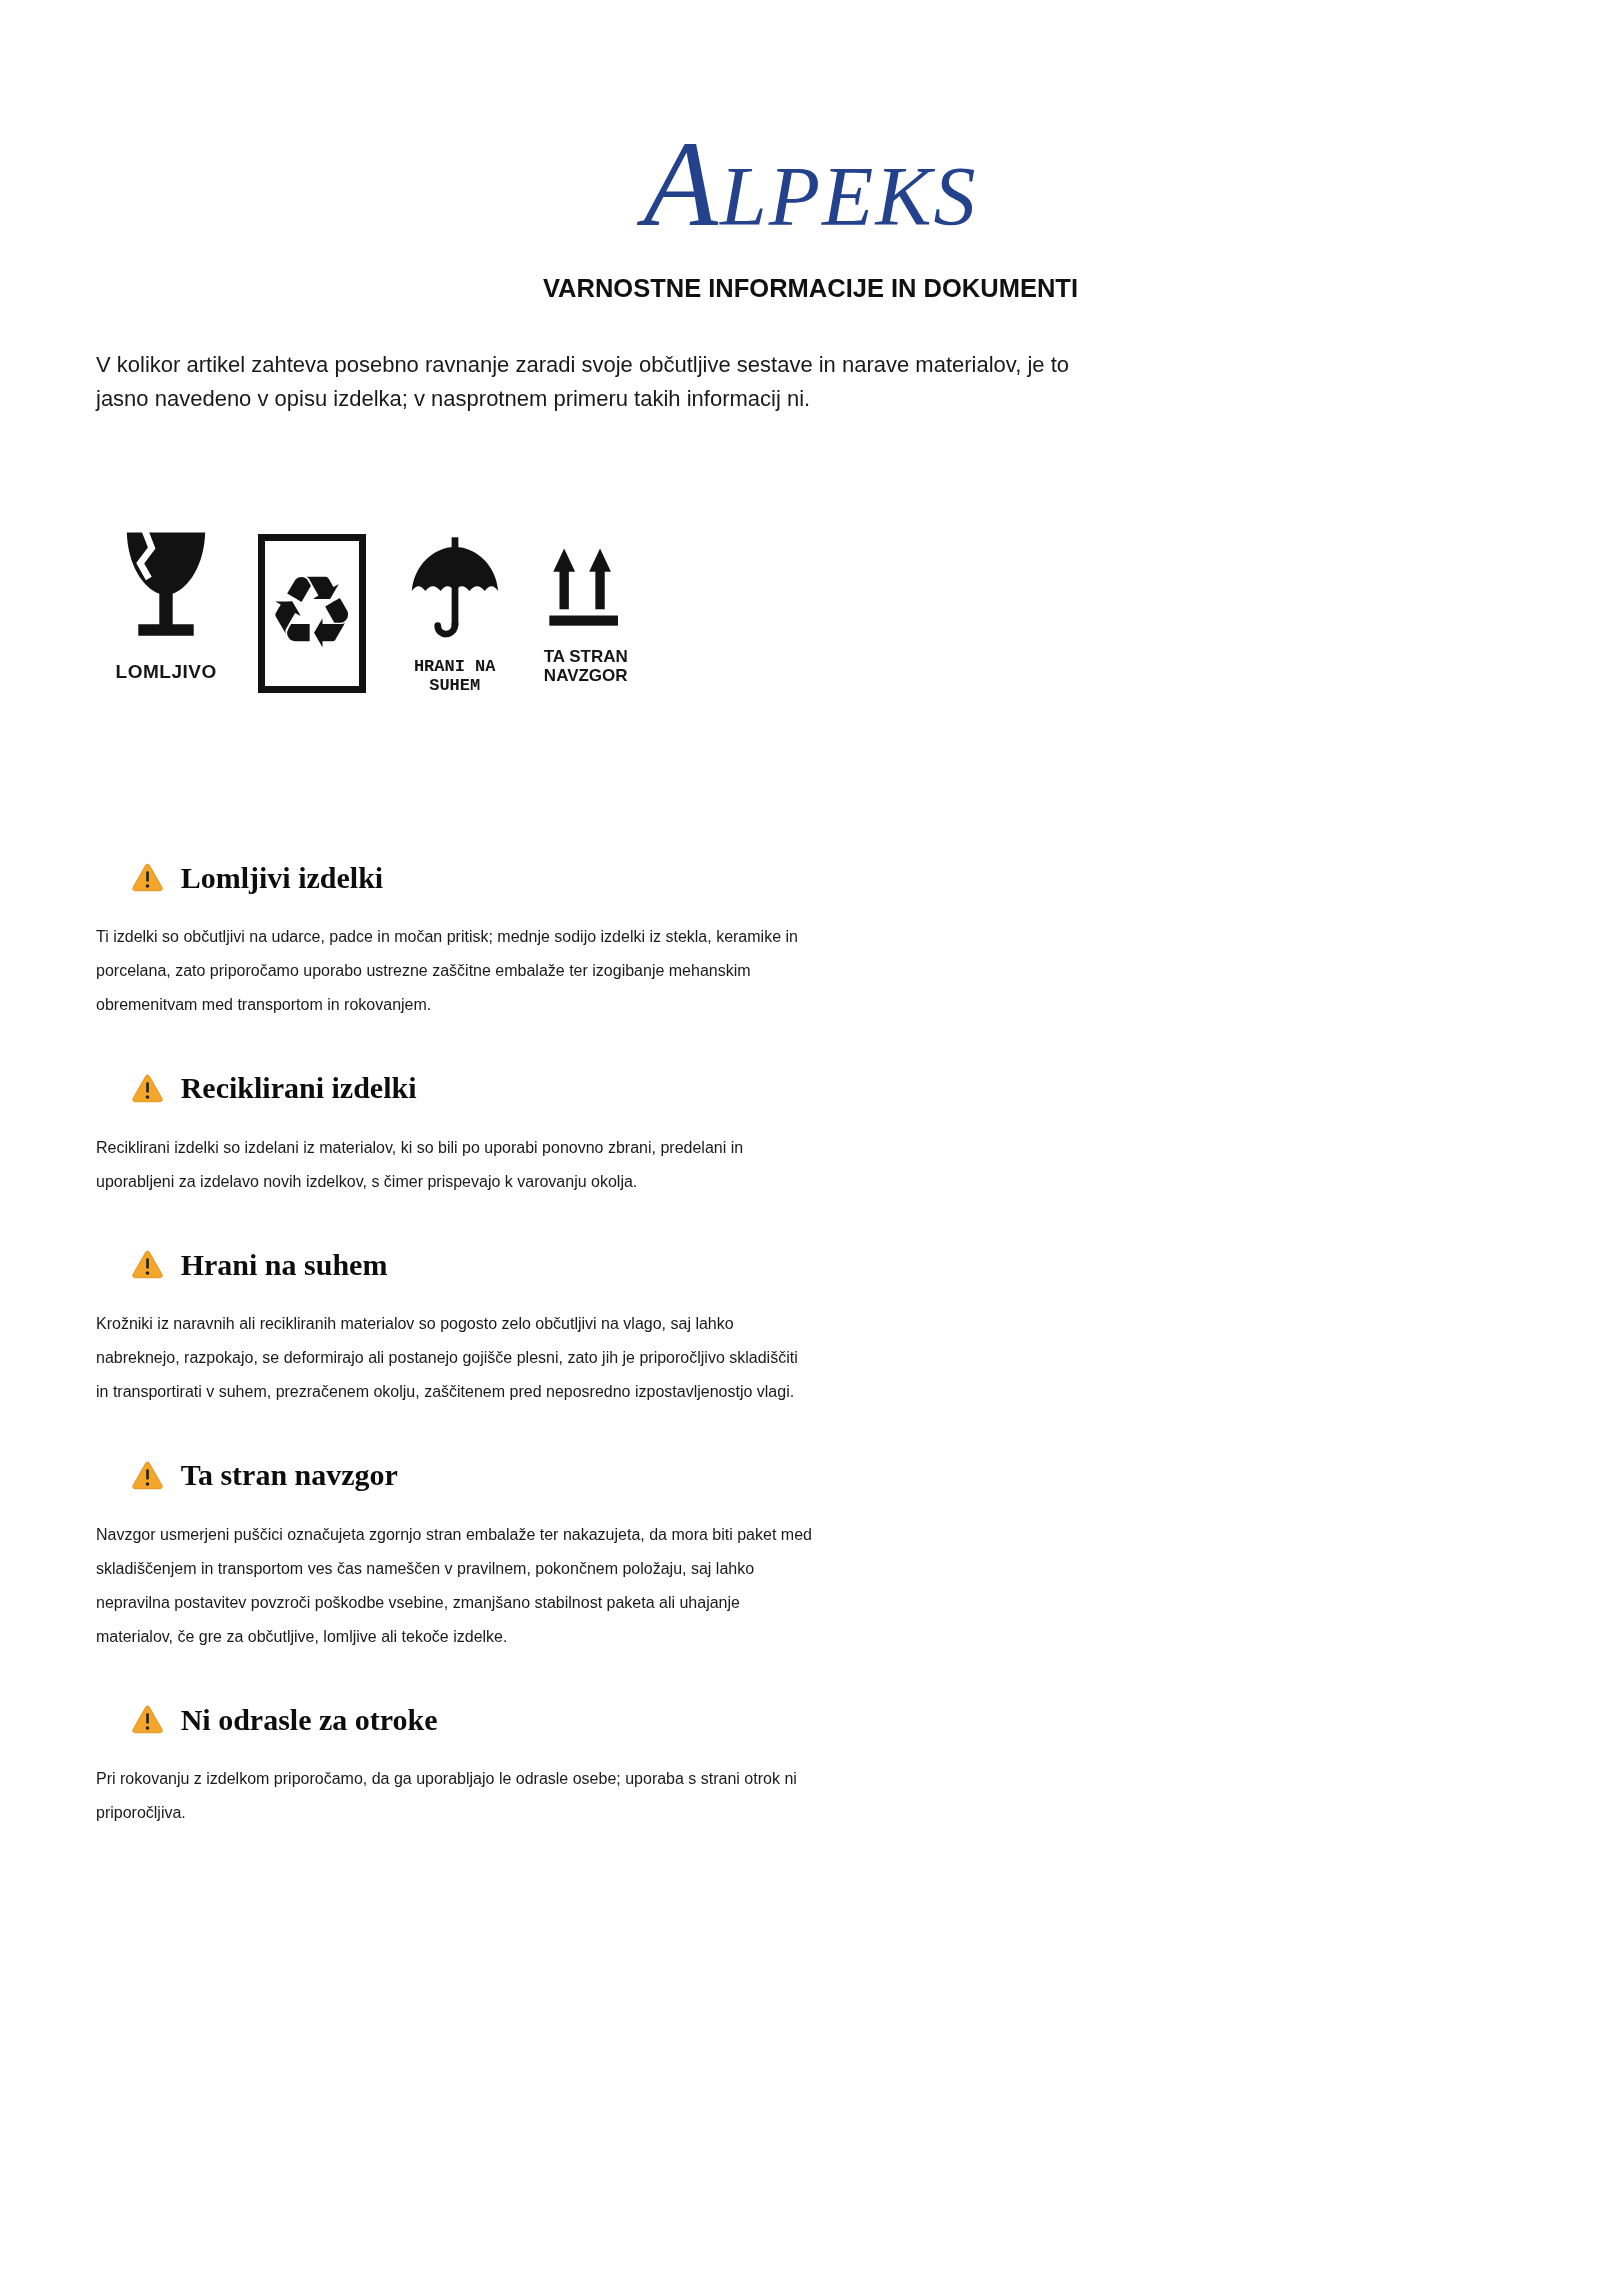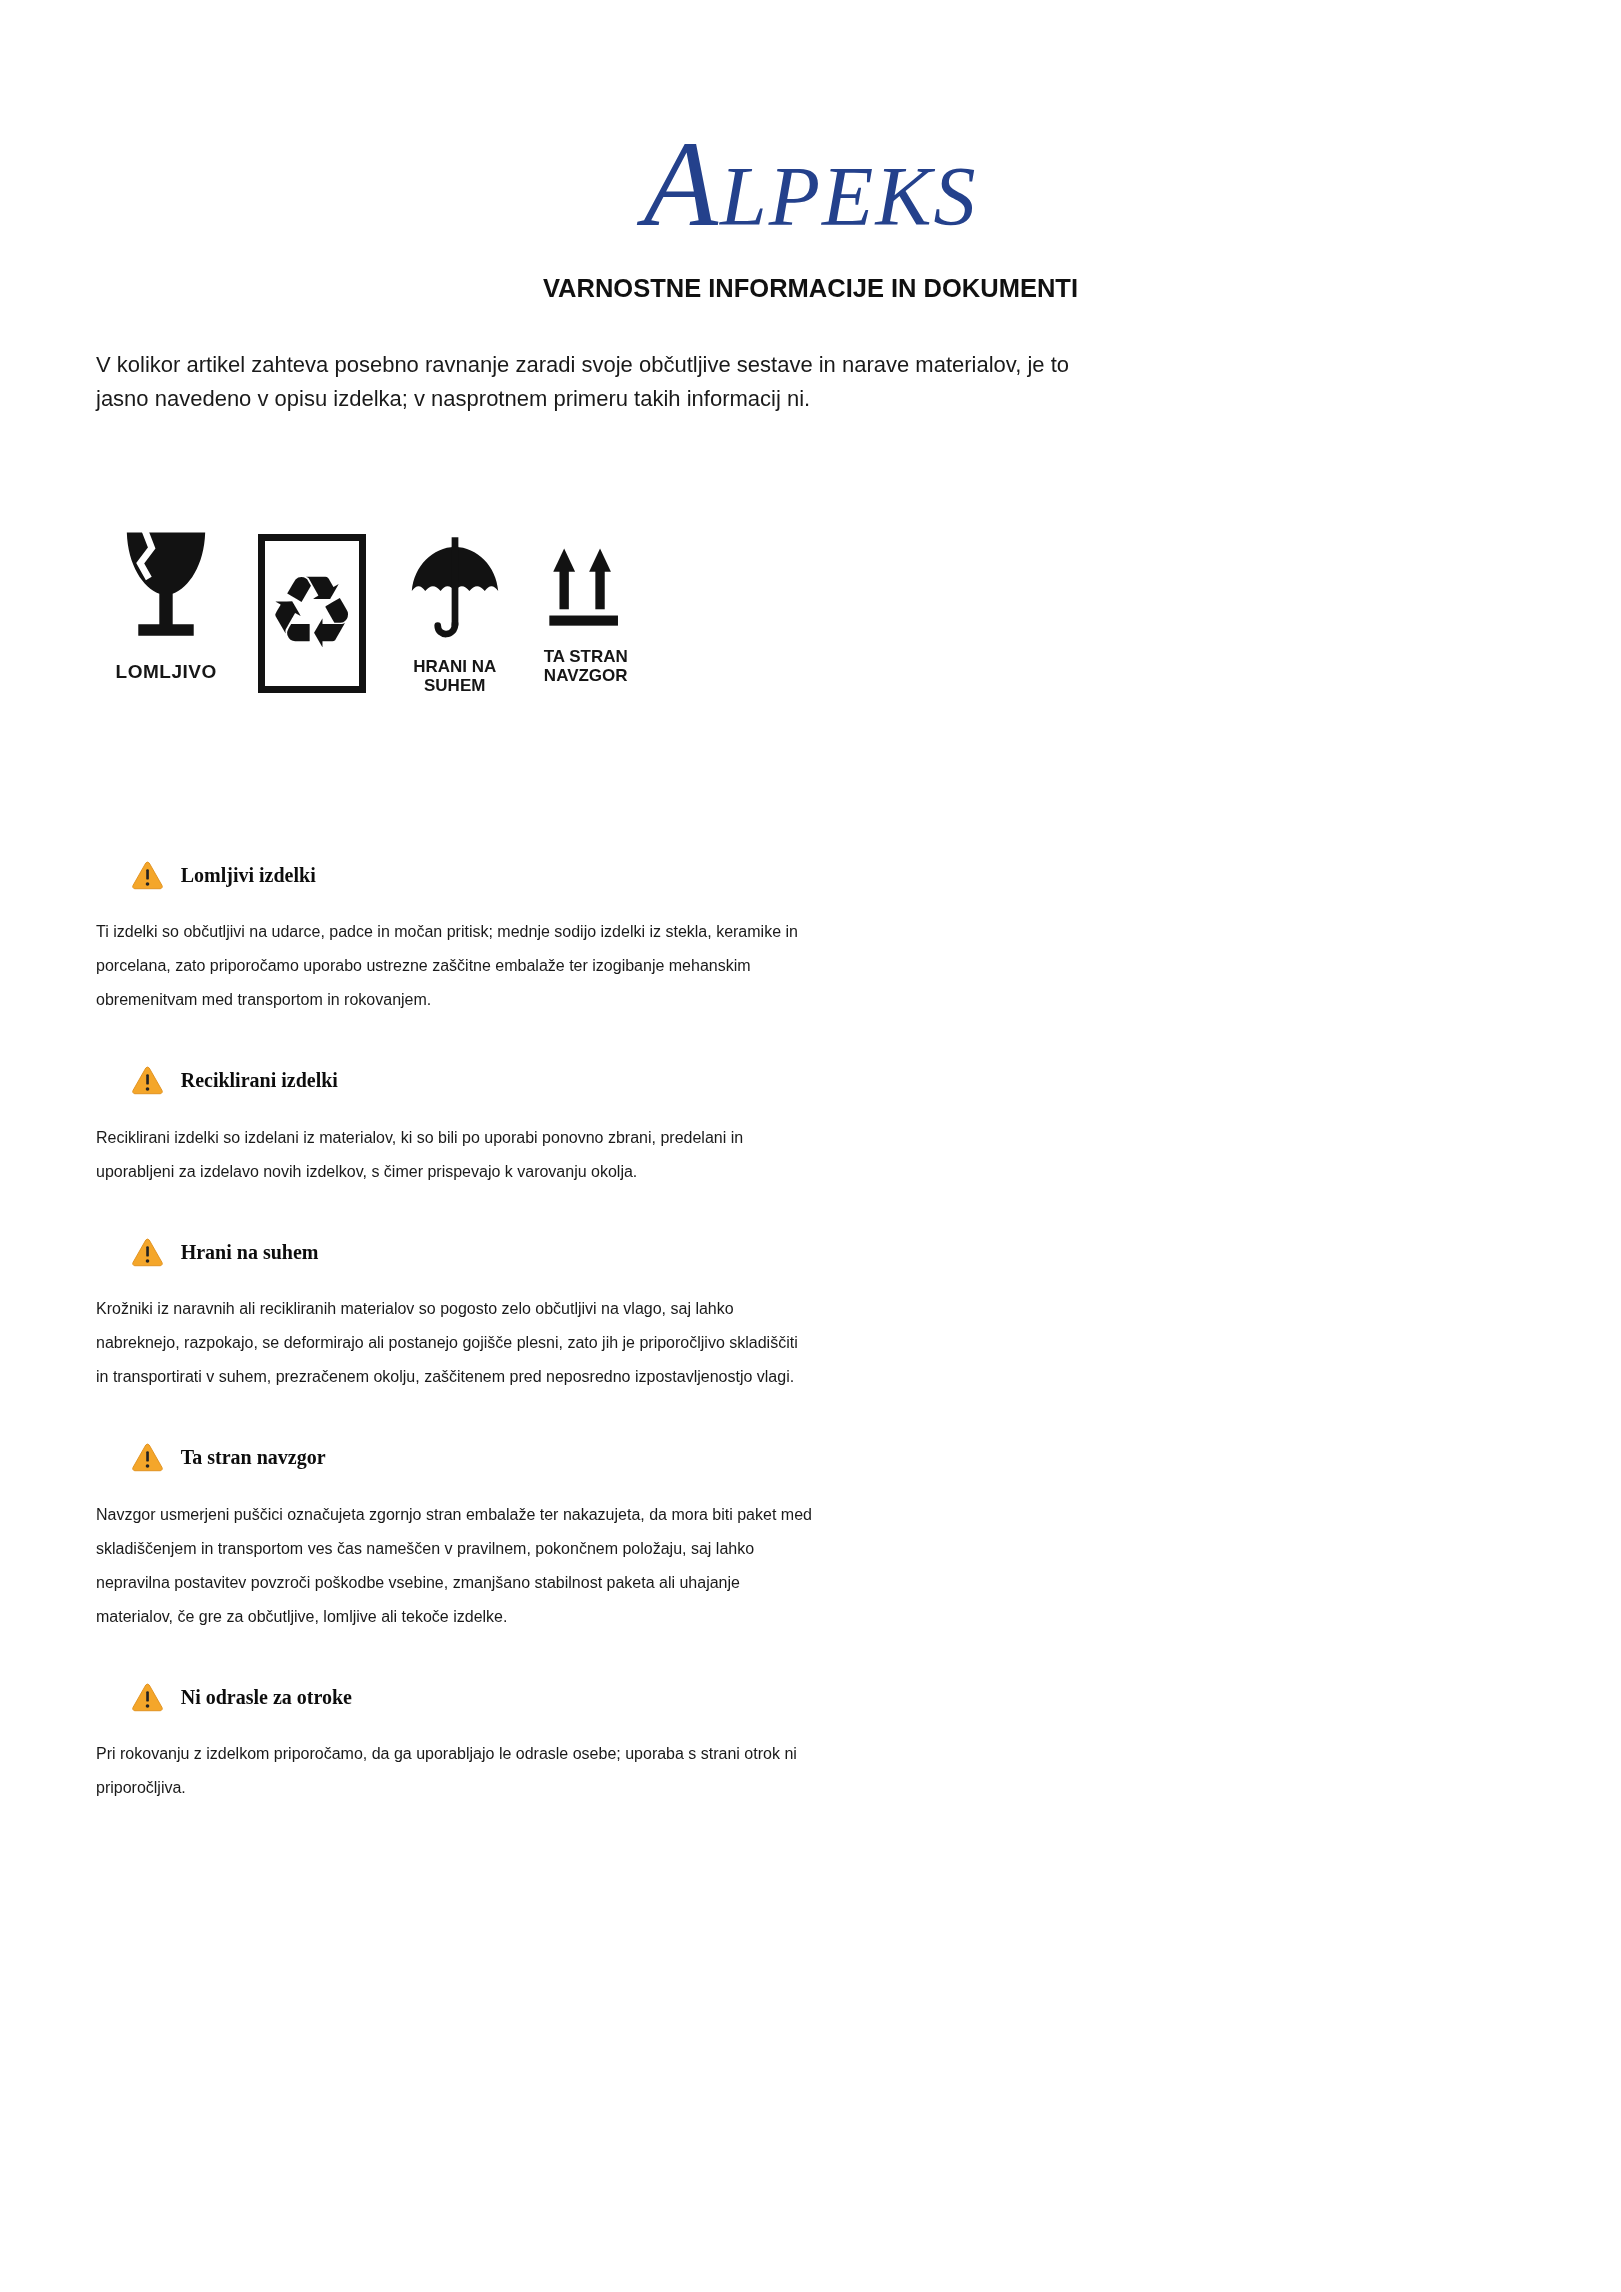--- a/index.html
+++ b/index.html
@@ -65,31 +65,31 @@
     border:7.8px solid #121212;
     width:94px; height:145px;
     display:flex; align-items:center; justify-content:center;
   }
   .recycle-glyph {
     font-family:"DejaVu Sans", sans-serif;
     font-size:100px;
     line-height:1;
     color:#121212;
   }
-  .sym-keepdry { margin-top:5.9px; }
+  .sym-keepdry { margin-top:5.9px;font-family:Liberation Mono, monospace; }
   .sym-up { margin-top:9.8px;align-items:center; }
   
   .section-heading {
     display:flex;
     align-items:center;
     gap:16.7px;
     margin:49px 0 0 35px;
     font-family:"Liberation Serif", serif;
     font-weight:bold;
-    font-size:20px;
+    font-size:30px;
     color:#0d0d0d;
   }
   .section-heading.first { margin-top:123px; }
   .warn-svg { flex:0 0 auto; }
   .body-par {
     margin:25.5px 0 0 0;
     font-size:16px;
     line-height:34px;
     white-space:pre-line;
   }

